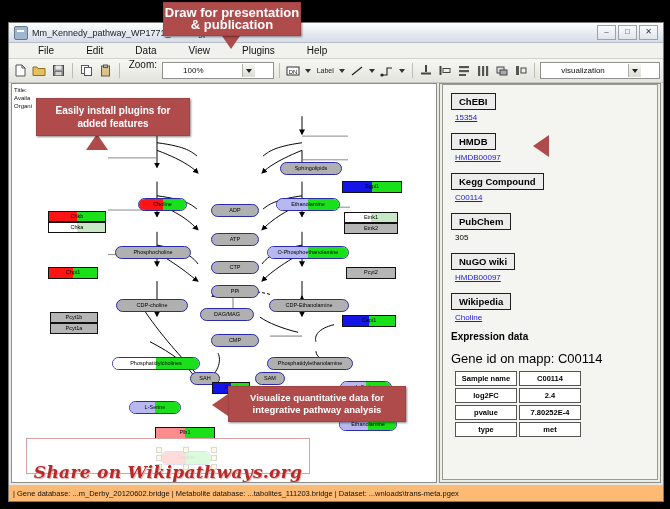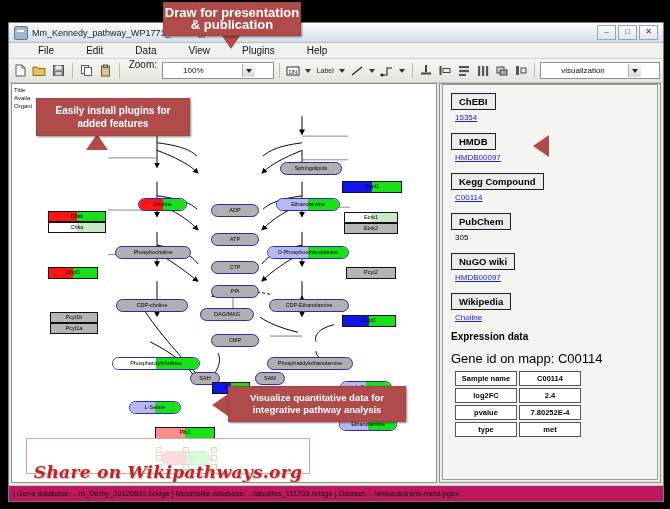--- a/index.html
+++ b/index.html
@@ -61,21 +61,21 @@
          font-weight:bold;color:#000;margin-bottom:3px;}
   .dblink{font-size:8px;color:#1a1ad0;text-decoration:underline;margin:0 0 9px 4px;display:block;}
   .dbplain{font-size:8px;color:#000;margin:0 0 9px 4px;display:block;}
   .exptitle{font-size:10px;font-weight:bold;color:#000;margin:4px 0 9px 0;}
   .geneline{font-size:13px;color:#000;margin-bottom:3px;}
   table.expt{border-collapse:separate;border-spacing:2px;margin-left:2px;}
   table.expt td{border:1px solid #555;background:#fff;font-size:7.5px;text-align:center;
                 padding:2px 4px;color:#000;font-weight:bold;min-width:52px;}
 
   
-  .statusbar{position:absolute;left:0;right:0;bottom:0;height:15px;background:#be185d;border-top:1px solid #c9c9c3;
+  .statusbar{position:absolute;left:0;right:0;bottom:0;height:15px;background:#fdba74;border-top:1px solid #c9c9c3;
              display:flex;align-items:center;padding-left:4px;}
   .statusbar .sbtxt{font-size:7.5px;color:#111;white-space:nowrap;}
 
   
   .canvhdr{position:absolute;left:2px;top:2px;font-size:6px;color:#111;line-height:8px;}
 
   
   .node{position:absolute;box-sizing:border-box;display:flex;align-items:center;justify-content:center;
         font-size:5.5px;color:#000;text-align:center;line-height:1;}
   .metab{border:1px solid #2b2ba8;border-radius:9px;background:#b0b0b0;height:13px;}

